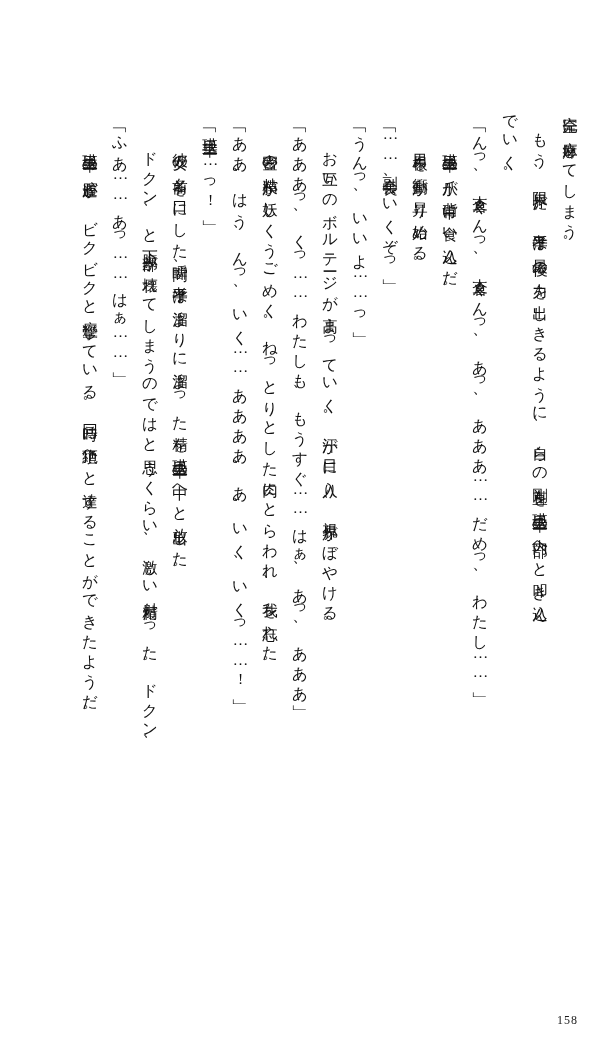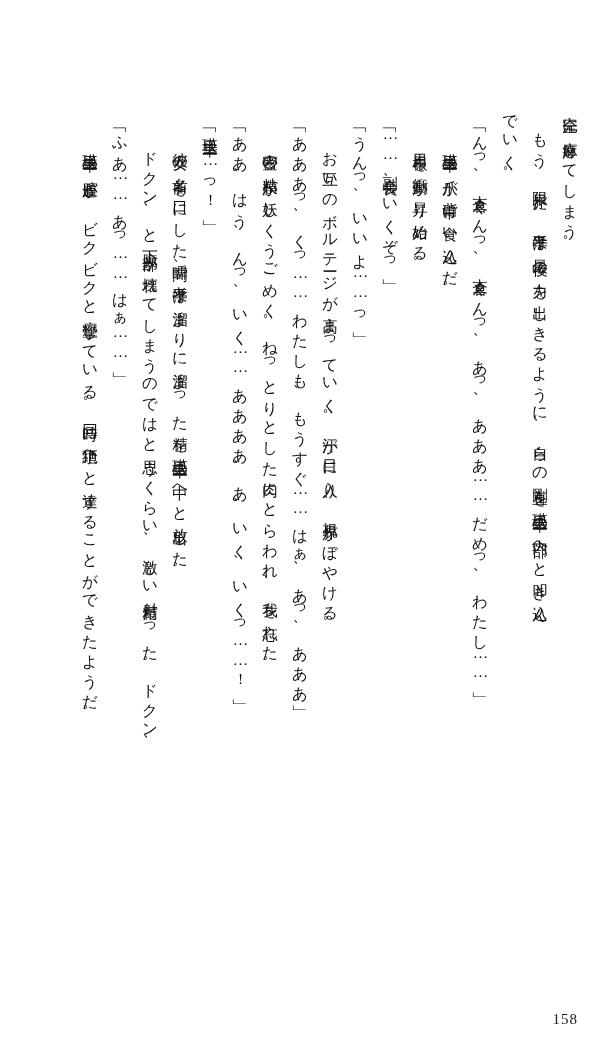--- a/index.html
+++ b/index.html
@@ -56,21 +56,21 @@
   
   .col.indent {
     padding-top: 19px;
     height: 791px;
   }
 
   #page-number {
     position: absolute;
     right: 36px;
     bottom: 22px;
-    font-size: 15px;
+    font-size: 12px;
     letter-spacing: 1px;
     color: #1a1a1a;
     font-family: "Liberation Serif", "DejaVu Serif", serif;
   }
 </style>
 </head>
 <body>
 
 <div id="page">
 

